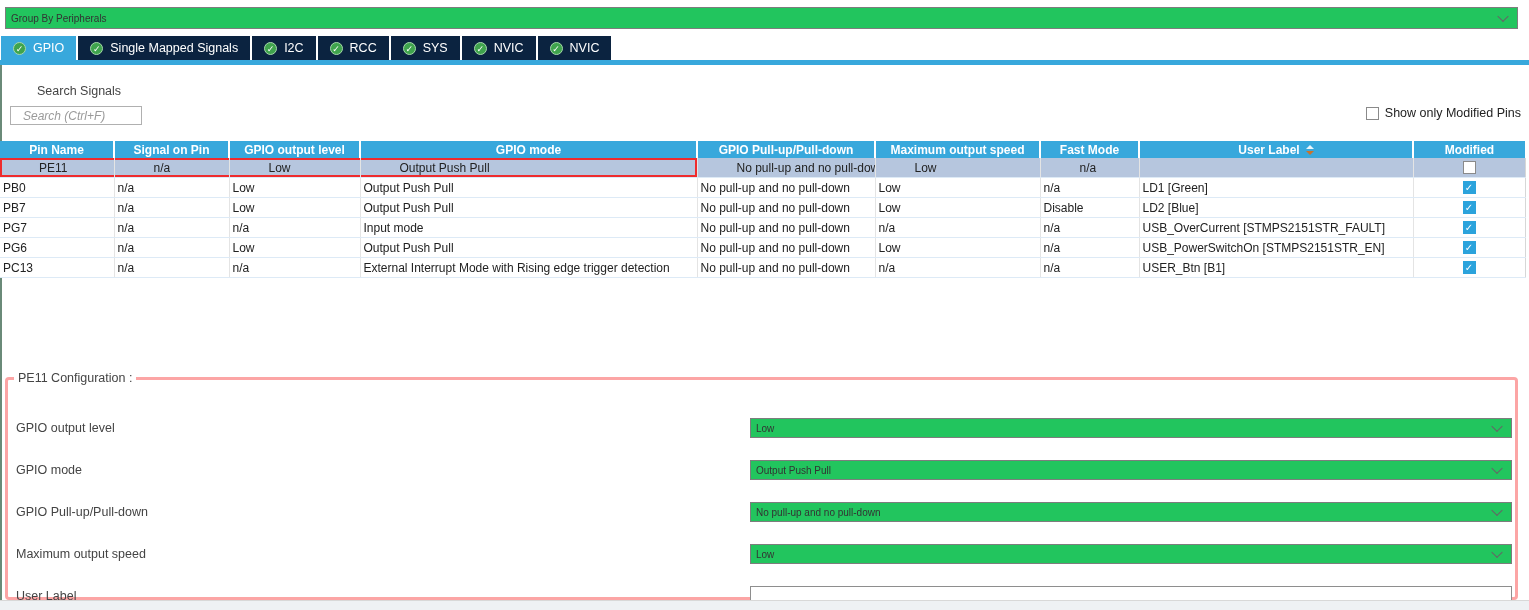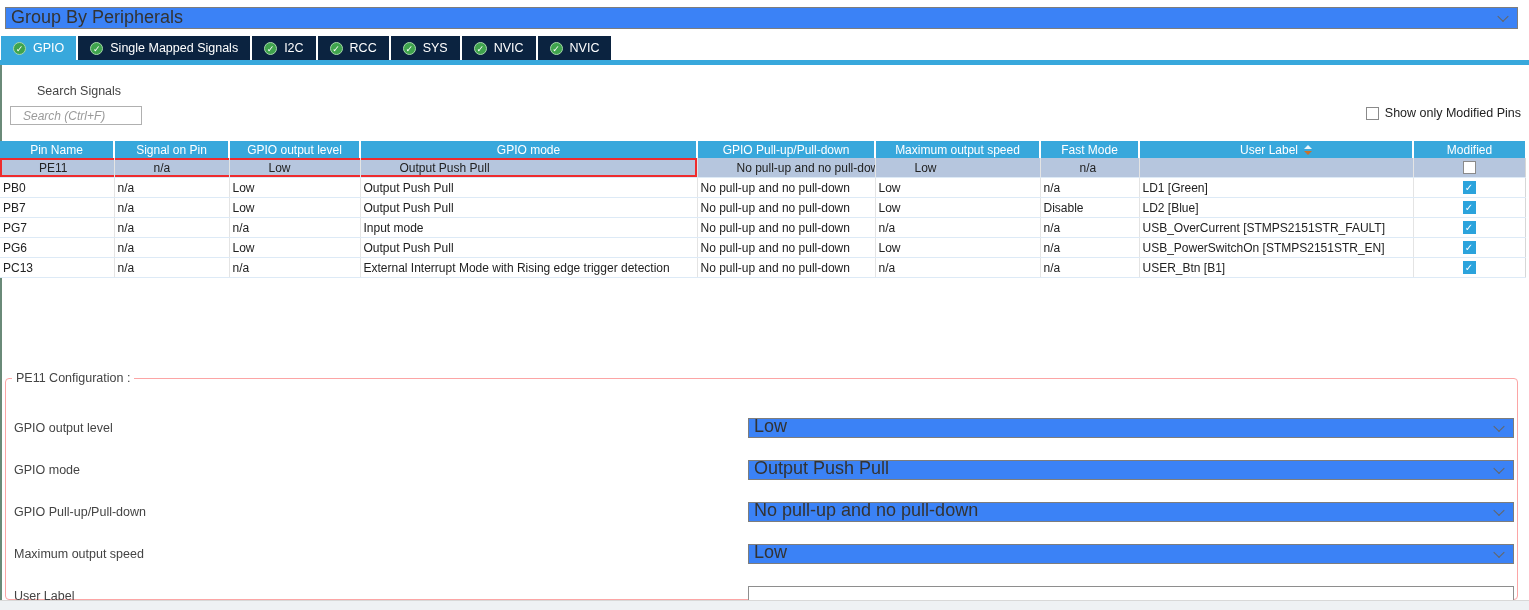--- a/index.html
+++ b/index.html
@@ -3,22 +3,22 @@
 <meta charset="utf-8">
 <style>
   html,body{margin:0;padding:0;background:#ffffff;}
   body{width:1529px;height:610px;position:relative;overflow:hidden;
        font-family:"Liberation Sans", sans-serif;color:#333;}
 
   
   .left-edge{position:absolute;left:0;top:60px;width:2px;bottom:0;background:#6a8a78;}
 
   
-  .select-box{background:#3b82f6;border:1px solid #7d7d7d;display:flex;align-items:flex-end;
-              padding-left:5px;font-size:18px;color:#333;box-sizing:border-box;position:relative;}
+  .select-box{background:#22c55e;border:1px solid #7d7d7d;display:flex;align-items:center;
+              padding-left:5px;font-size:10px;color:#333;box-sizing:border-box;position:relative;}
   .select-box .chev{position:absolute;right:10px;top:50%;width:7px;height:7px;
               border-right:1.6px solid #666;border-bottom:1.6px solid #666;
               transform:translateY(-70%) rotate(45deg);}
   .group-by{position:absolute;left:5px;top:7px;width:1513px;height:22px;}
 
   
   .tabs{position:absolute;left:1px;top:36px;height:24px;display:flex;gap:2px;}
   .tab{background:#0b2340;color:#fff;display:flex;align-items:center;gap:7px;
        padding:0 12px;font-size:12.5px;cursor:default;}
   .tab.active{background:#38a8dc;}
@@ -34,42 +34,42 @@
   .search-input::placeholder{color:#9a9a9a;font-style:italic;}
   .show-modified{position:absolute;top:106px;right:8px;display:flex;align-items:center;gap:6px;
        font-size:12.5px;color:#222;}
   .cb{width:13px;height:13px;border:1px solid #8a8a8a;background:#fff;box-sizing:border-box;
        font-size:10px;line-height:12px;text-align:center;color:#fff;}
   .cb.checked{background:#2ba3dc;border-color:#2ba3dc;}
 
   
   table.pins{position:absolute;left:0;top:141px;width:1525px;border-collapse:collapse;
        table-layout:fixed;font-size:12px;}
-  table.pins th{background:#38a8dc;color:#fff;font-weight:normal;height:17px;padding:0 2px;
+  table.pins th{background:#38a8dc;color:#fff;font-weight:bold;height:17px;padding:0 2px;
        border-right:2px solid #fff;text-align:center;overflow:hidden;white-space:nowrap;}
   table.pins th:last-child{border-right:none;}
   table.pins td{height:19px;padding:0 0 0 3px;border-right:1px solid #e4e4e4;
        border-bottom:1px solid #ddeaf6;white-space:nowrap;overflow:hidden;color:#222;
        background:#fff;}
   table.pins td:last-child{border-right:1px solid #d7d7d7;}
   table.pins td.center{text-align:center;padding:0;}
   tr.sel td{background:#b6c6de;padding-left:39px;}
   tr.sel td:nth-child(-n+4){box-shadow:inset 0 2px 0 0 #ef2b2d, inset 0 -2px 0 0 #ef2b2d;}
   tr.sel td:first-child{box-shadow:inset 2px 0 0 0 #ef2b2d, inset 0 2px 0 0 #ef2b2d, inset 0 -2px 0 0 #ef2b2d;}
   tr.sel td:nth-child(4){box-shadow:inset -2px 0 0 0 #ef2b2d, inset 0 2px 0 0 #ef2b2d, inset 0 -2px 0 0 #ef2b2d;}
   .cell-cb{margin:0 auto;}
   .sort-icon{display:inline-block;vertical-align:middle;margin-left:6px;}
   .sort-icon .up{width:0;height:0;border-left:4px solid transparent;border-right:4px solid transparent;
        border-bottom:4px solid #e9f5fb;margin-bottom:2px;}
   .sort-icon .down{width:0;height:0;border-left:4px solid transparent;border-right:4px solid transparent;
        border-top:4px solid #c8732c;}
 
   
   fieldset.cfg{position:absolute;left:5px;top:371px;width:1513px;height:229px;margin:0;padding:0;
-       border:1px solid #fca5a5;border-radius:4px;box-sizing:border-box;}
+       border:3px solid #fca5a5;border-radius:4px;box-sizing:border-box;}
   fieldset.cfg legend{margin-left:6px;padding:0 4px;font-size:12.5px;color:#444;}
   .cfg-row{position:absolute;left:0;right:0;height:20px;}
   .cfg-row .lbl{position:absolute;left:8px;top:0;line-height:20px;font-size:12.5px;color:#444;}
   .cfg-row .ctrl{position:absolute;left:742px;right:3px;height:20px;}
   .ctrl-select{width:100%;height:100%;}
   .ctrl-input{width:100%;height:20px;border:1px solid #8e8e8e;box-sizing:border-box;
        font-size:12px;padding:0 4px;font-family:"Liberation Sans",sans-serif;color:#333;}
 
   .bottom-strip{position:absolute;left:0;top:600px;width:100%;height:10px;background:#eef1f4;
        border-top:1px solid #d8d8d8;box-sizing:border-box;}

